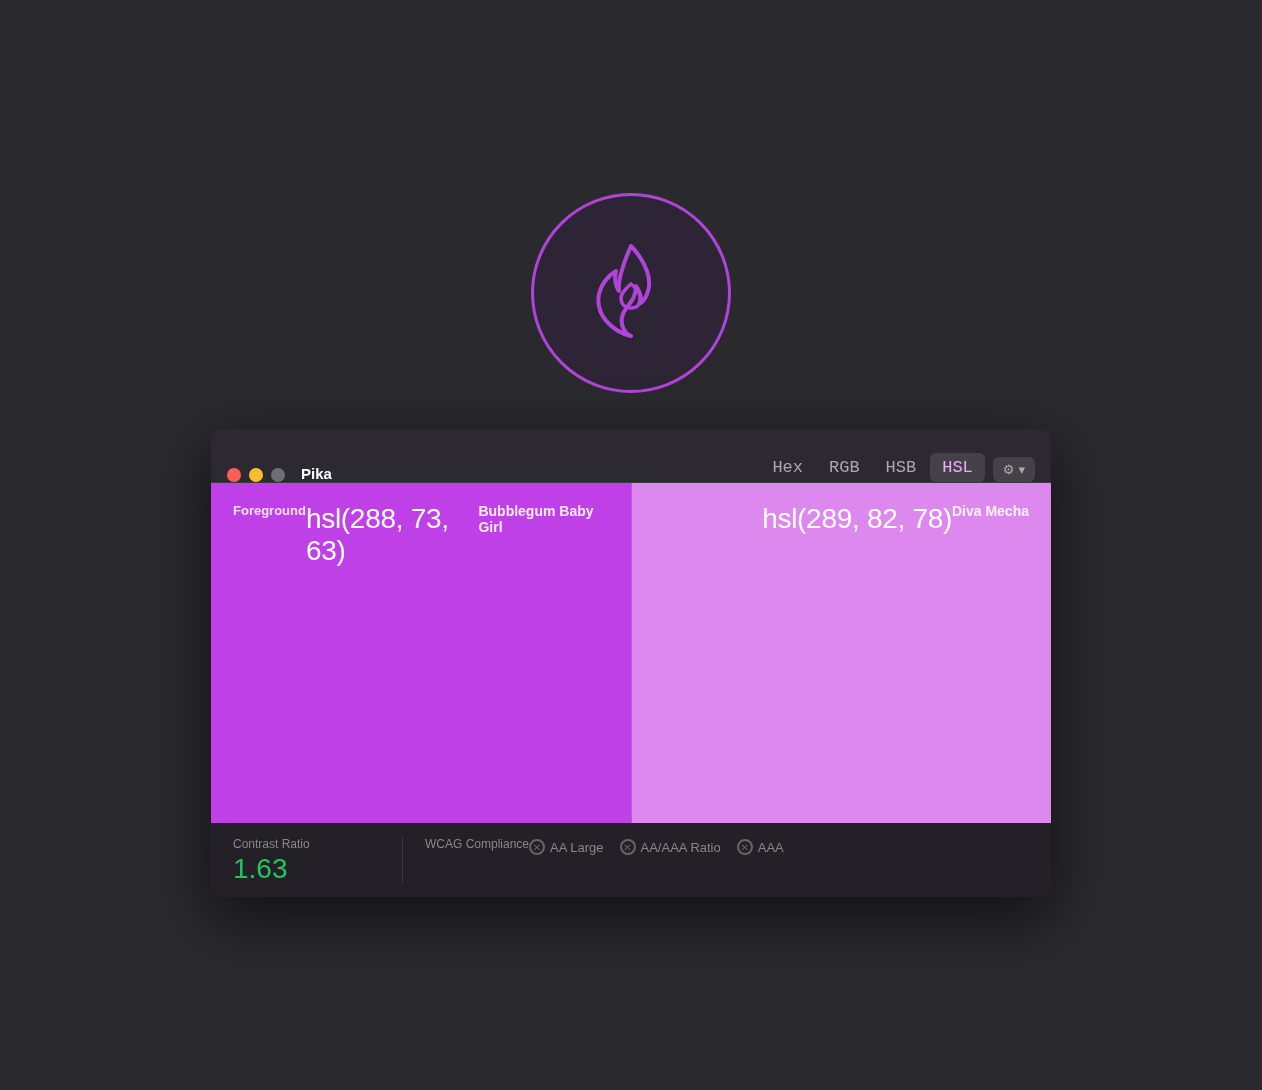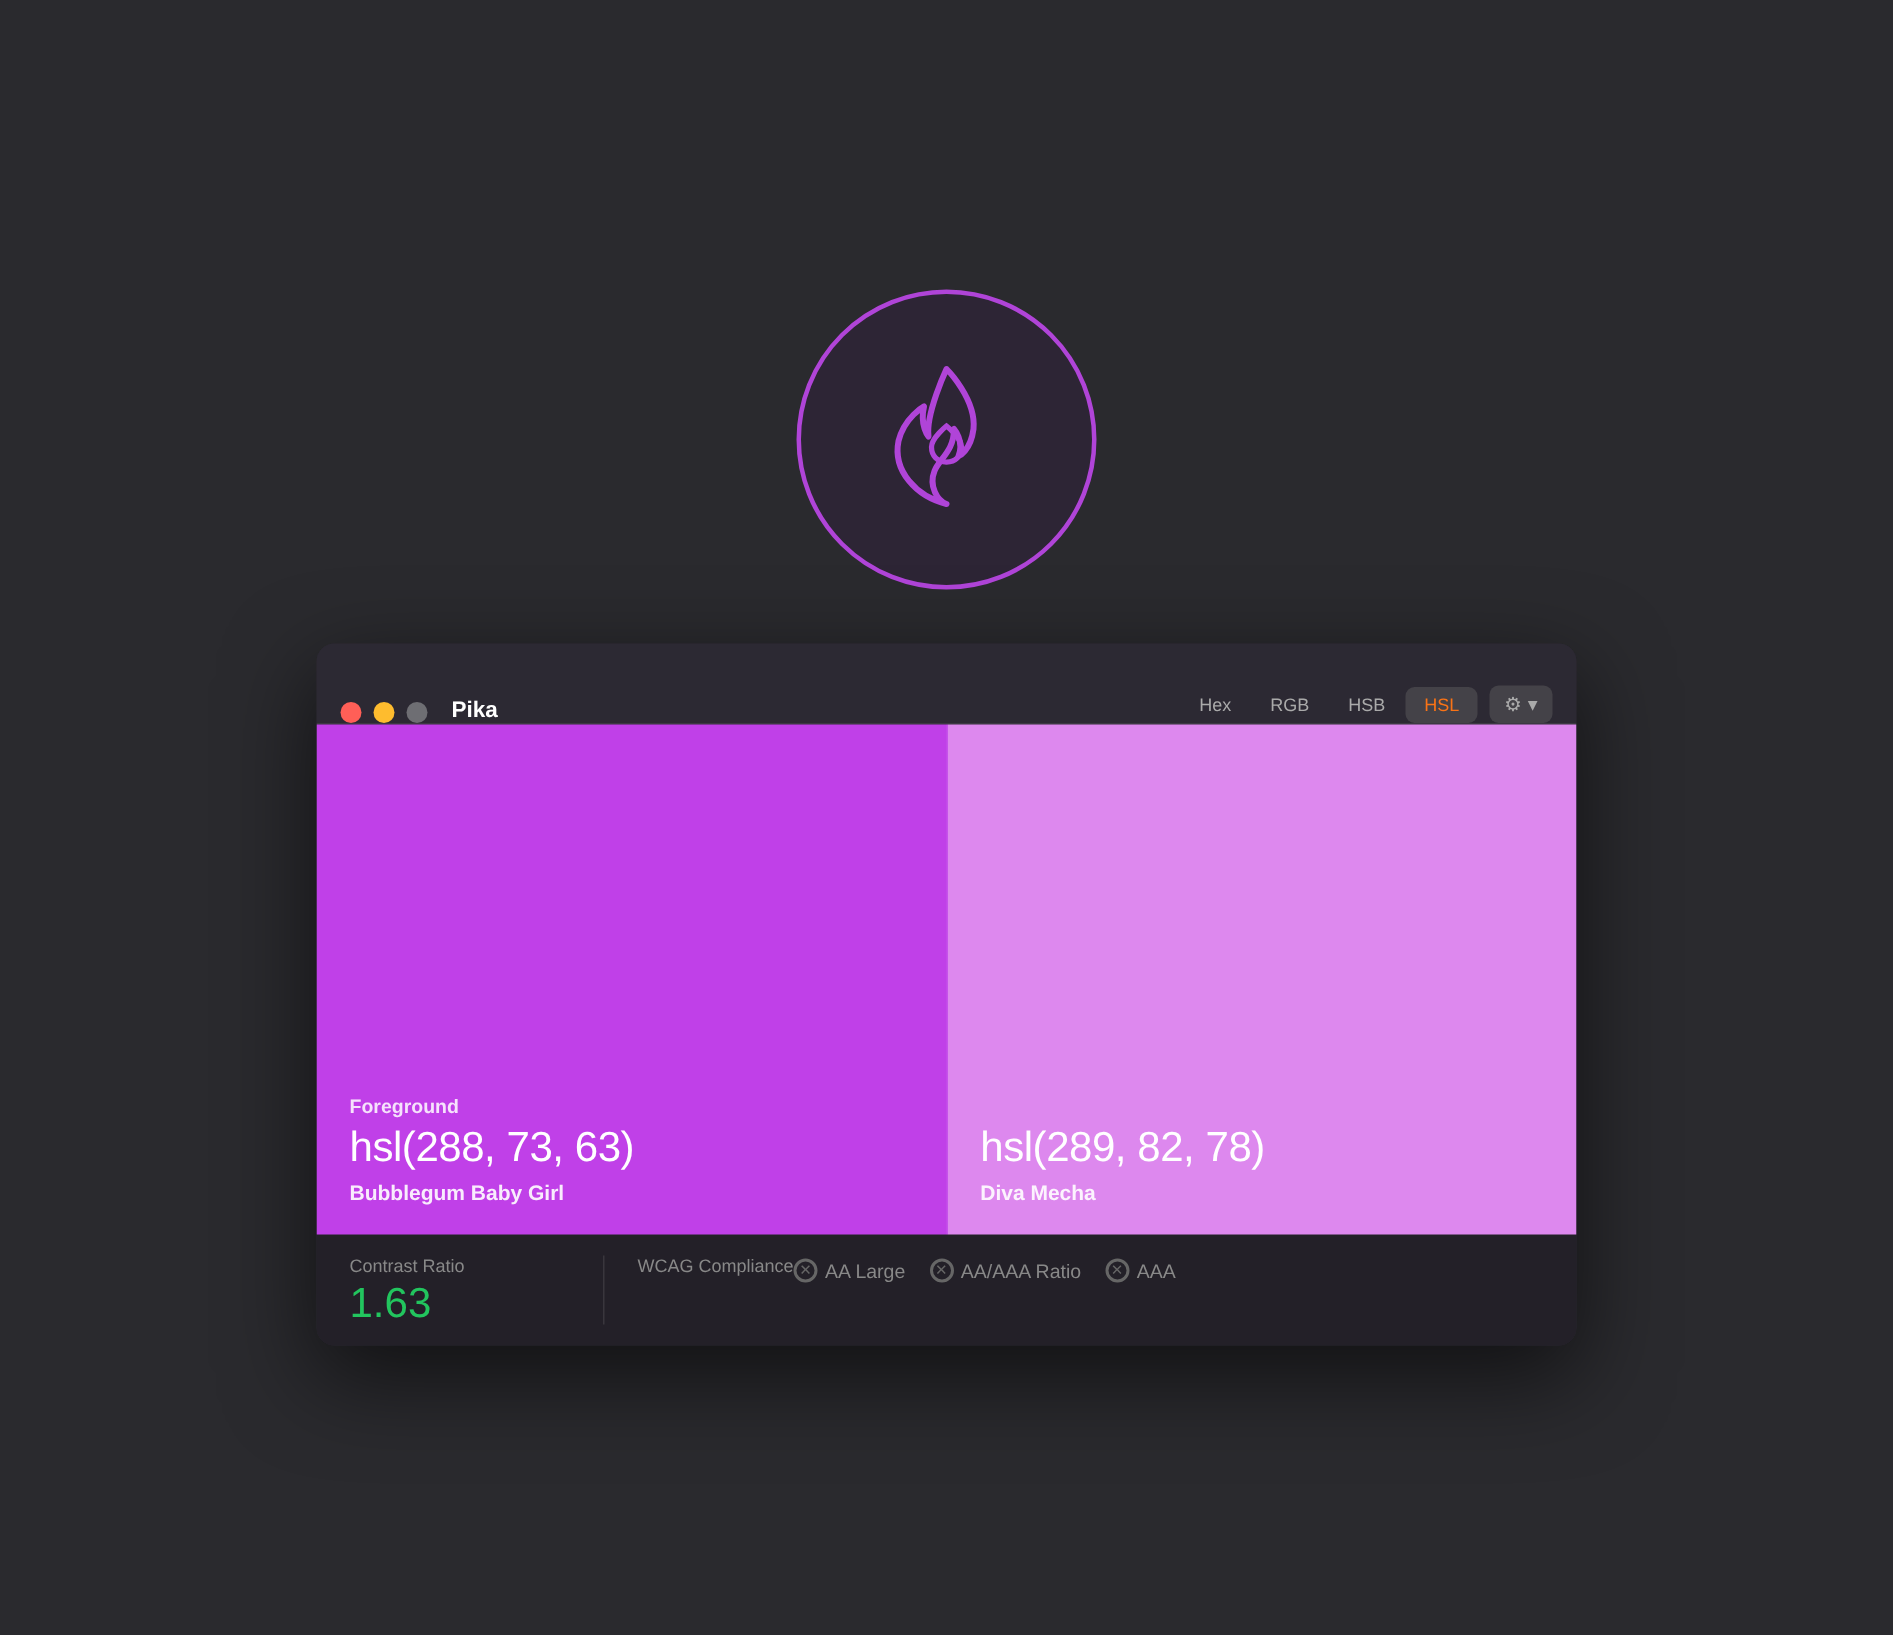--- a/index.html
+++ b/index.html
@@ -78,31 +78,32 @@
     .format-tabs {
       display: flex;
       gap: 2px;
       align-items: center;
       margin-right: 8px;
     }
 
     .format-tab {
       padding: 5px 12px;
       border-radius: 6px;
-      font-size: 12px;
+      font-size: 17px;
       font-weight: 500;
       color: #aaaaaa;
       cursor: pointer;
       background: transparent;
       border: none;
+      font-family: Liberation Mono, monospace;
     }
 
     .format-tab.active {
       background: #444248;
-      color: #f97316;
+      color: #f0abfc;
     }
 
     .settings-btn {
       display: flex;
       align-items: center;
       gap: 4px;
       padding: 5px 10px;
       border-radius: 6px;
       background: #444248;
       color: #aaaaaa;
@@ -111,21 +112,21 @@
     }
 
     .color-panels {
       display: flex;
       height: 340px;
     }
 
     .color-panel {
       flex: 1;
       display: flex;
-      flex-direction: column;
+      flex-direction: row;
       justify-content: flex-end;
       padding: 20px 22px;
       position: relative;
     }
 
     .panel-foreground {
       background-color: #c040e8;
       border-right: 1px solid rgba(255,255,255,0.1);
     }
 

